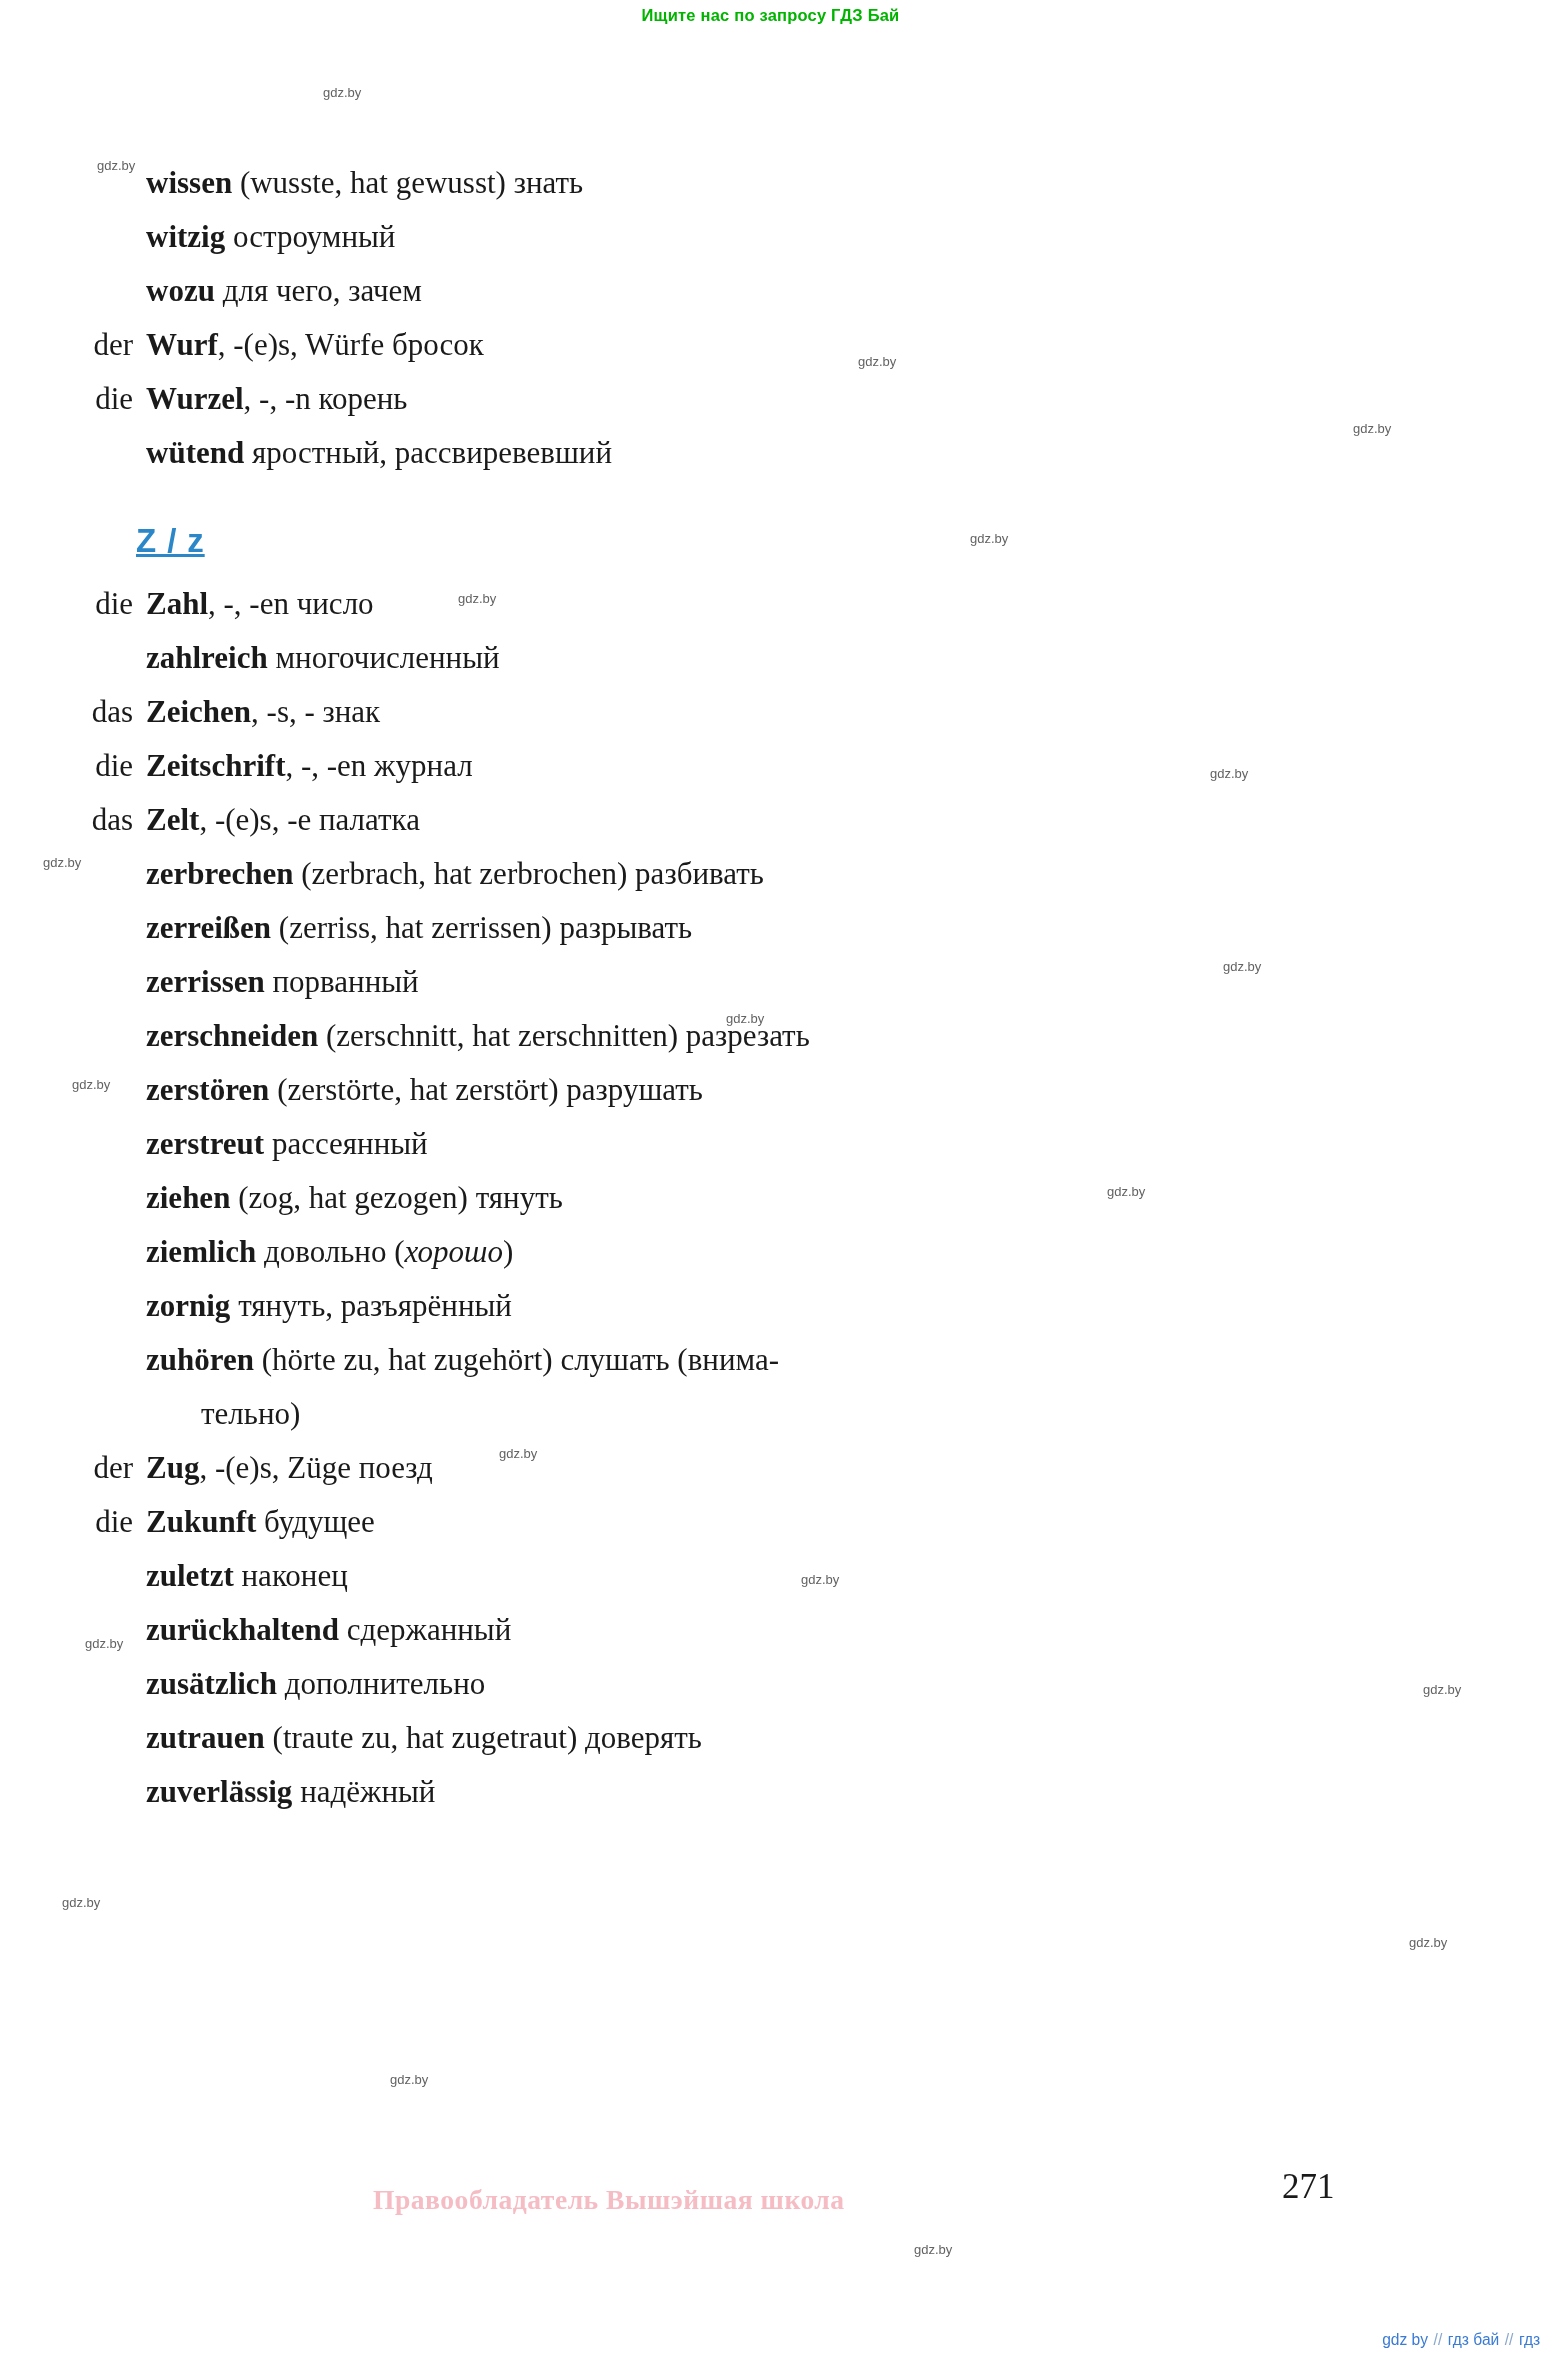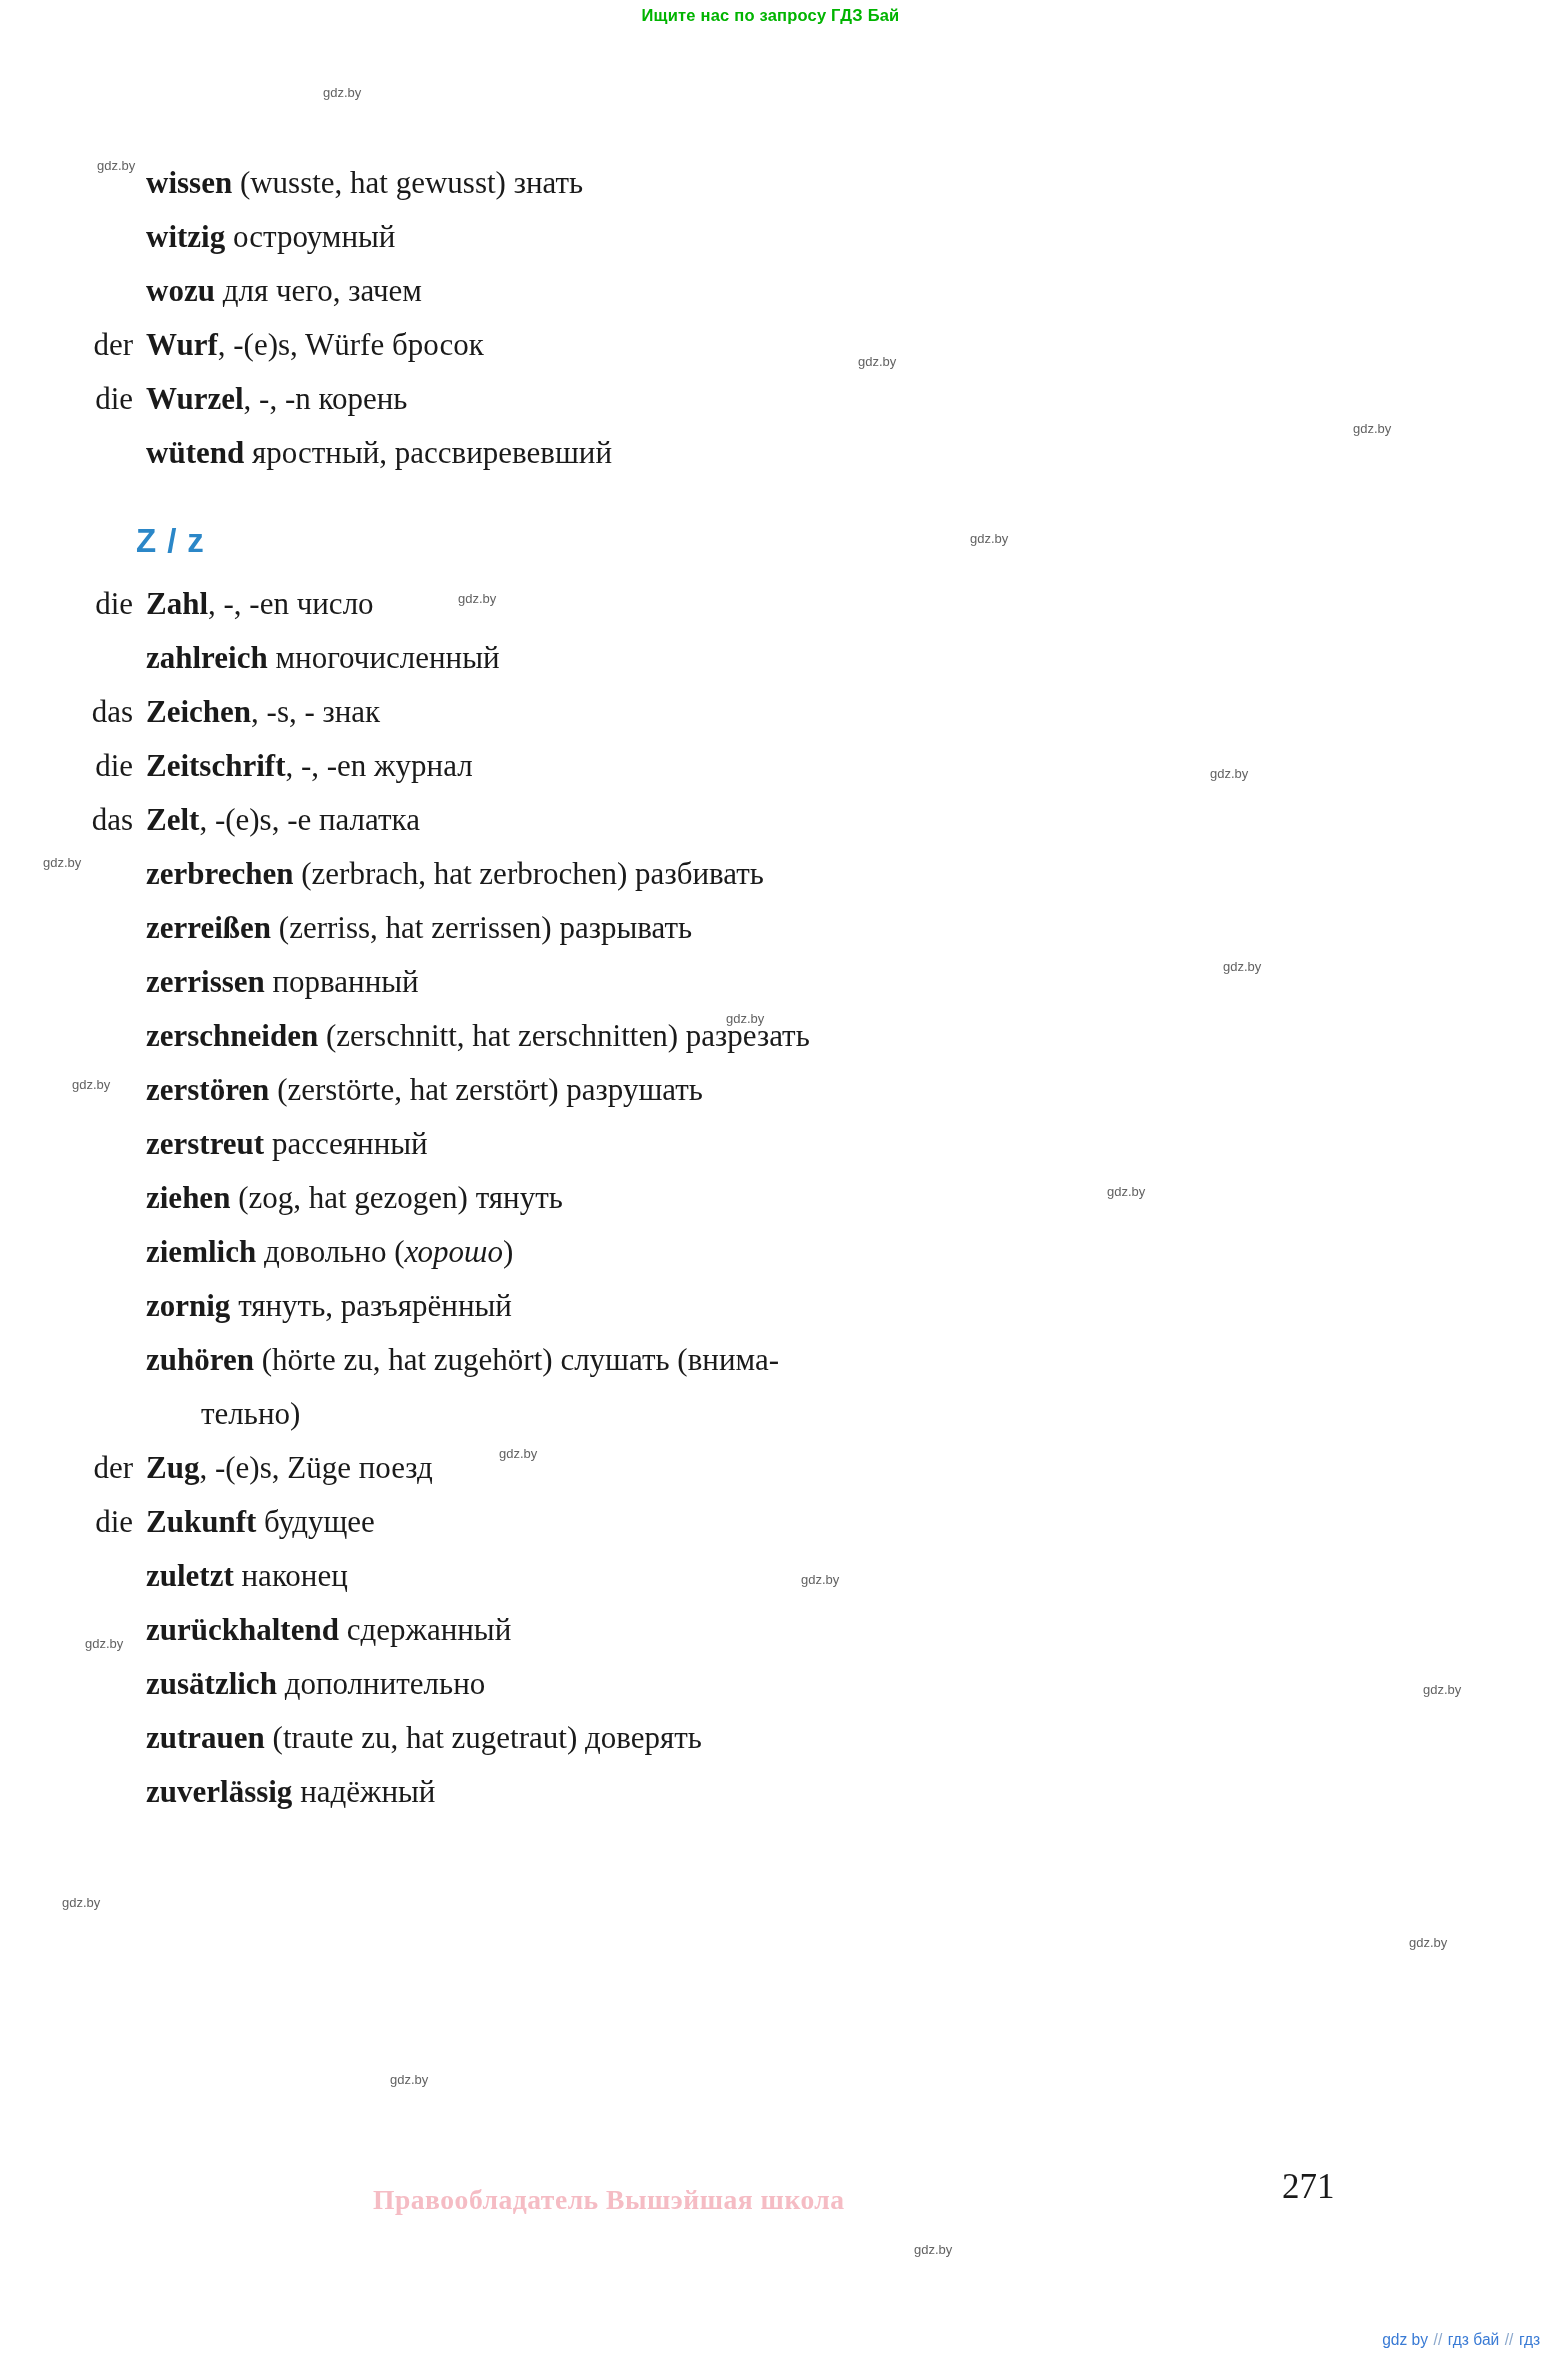--- a/index.html
+++ b/index.html
@@ -75,20 +75,21 @@
     padding-left: 55px;
   }
 
   .section-letter {
     font-family: "Liberation Sans", sans-serif;
     font-size: 33px;
     font-weight: bold;
     color: #2b87c8;
     margin: 42px 0 16.5px 136px;
     letter-spacing: 0.9px;
+    text-decoration: underline;
   }
 
   .entries {
     margin-left: 37px;
   }
 
   
   .copyright {
     position: absolute;
     left: 373px;

